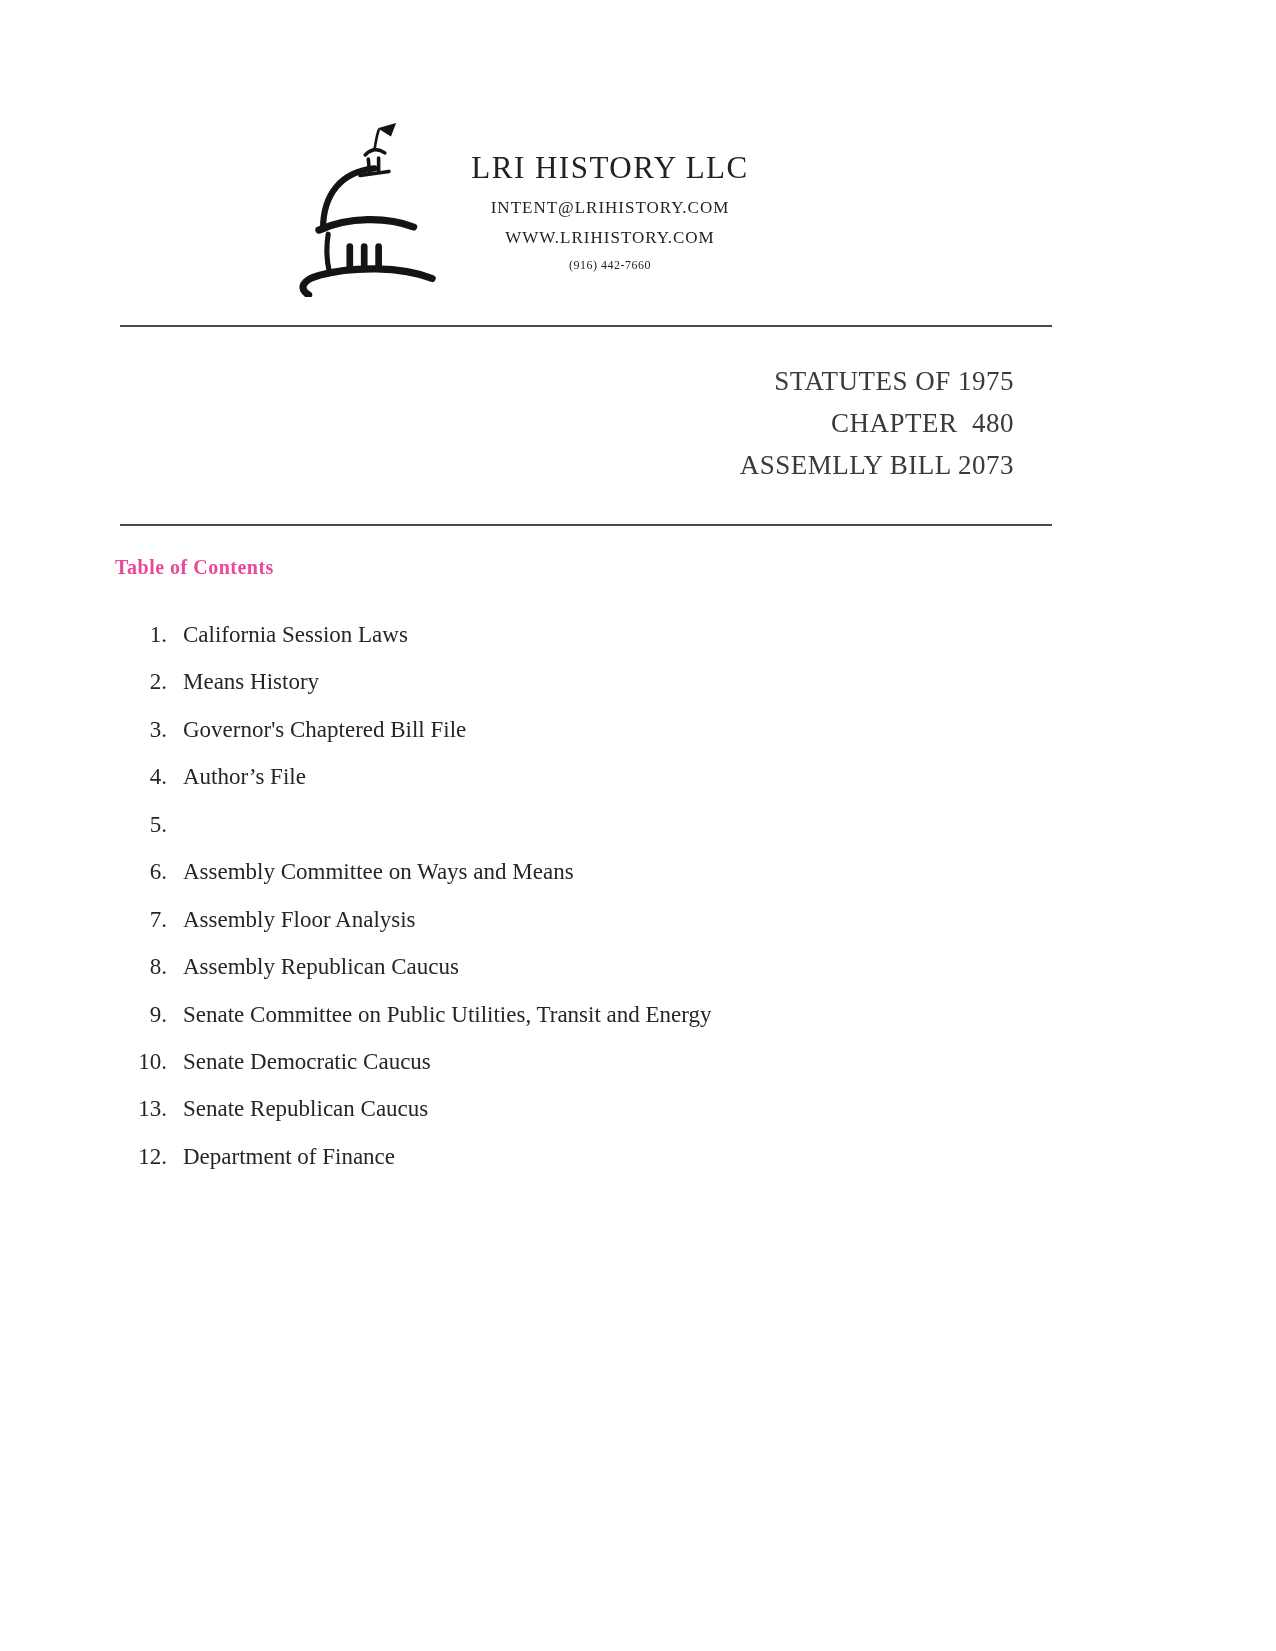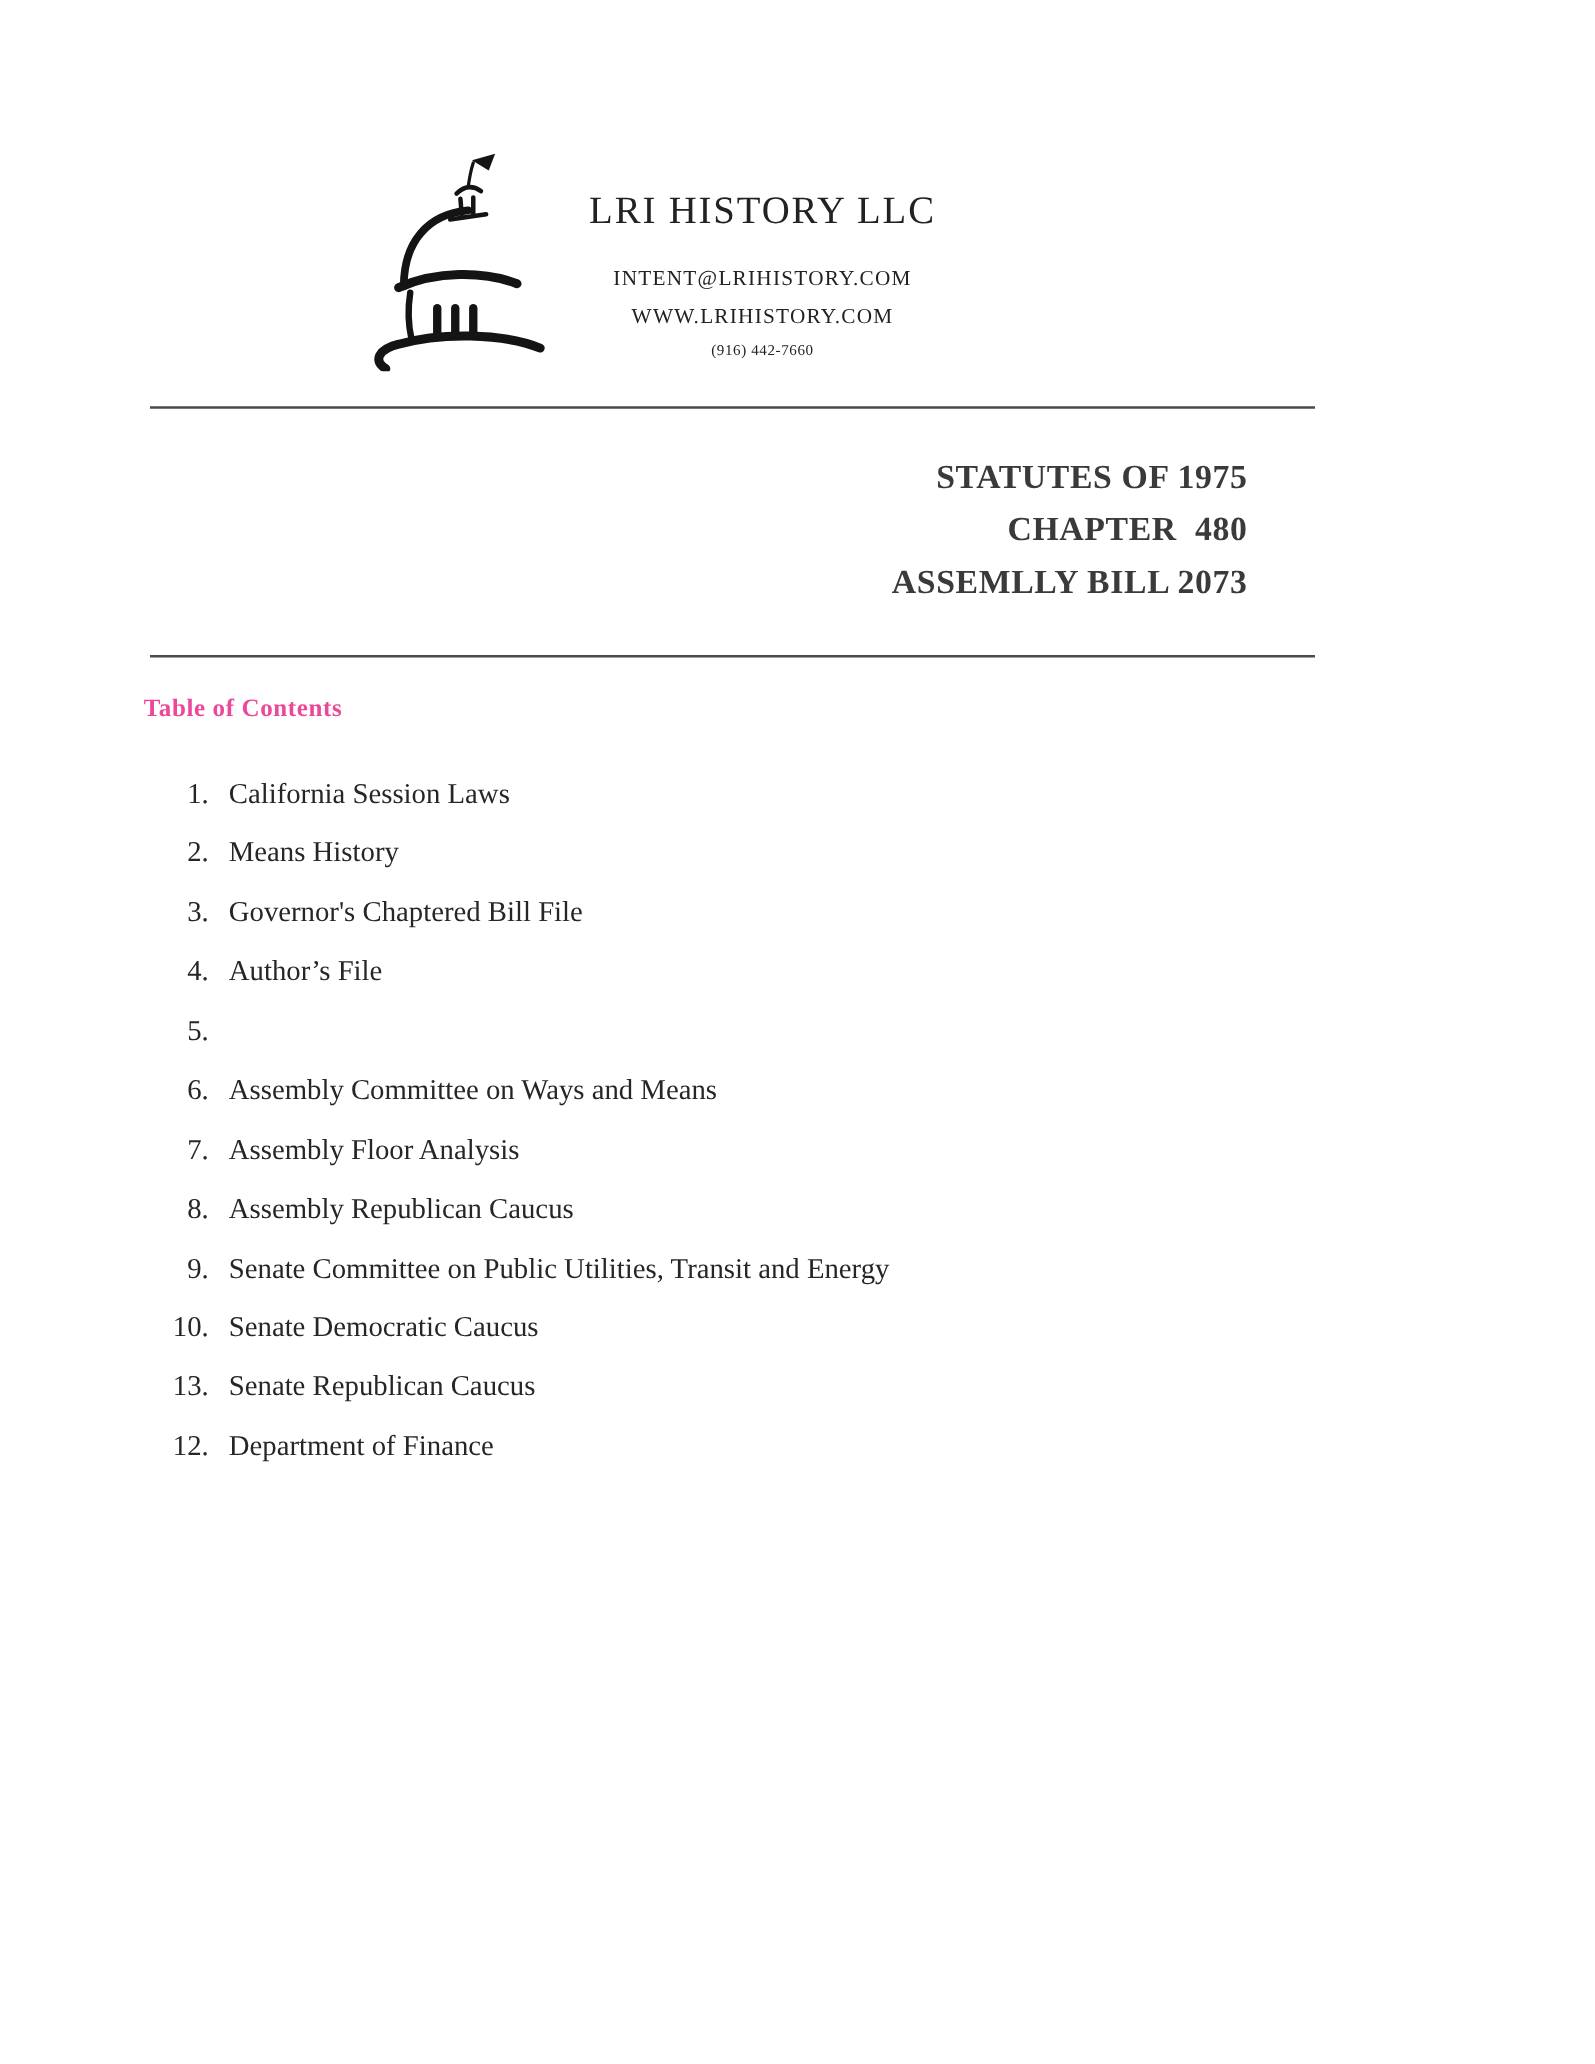--- a/index.html
+++ b/index.html
@@ -26,21 +26,21 @@
     position: absolute;
     left: 420px;
     top: 150px;
     width: 380px;
     text-align: center;
   }
   .org-name {
     font-size: 31px;
     letter-spacing: 1.5px;
     color: #222222;
-    margin-bottom: 27px;
+    margin-bottom: 12px;
     white-space: nowrap;
   }
   .org-email, .org-site {
     font-size: 17px;
     letter-spacing: 1px;
     color: #222222;
     margin-bottom: 10px;
     white-space: nowrap;
   }
   .org-phone {
@@ -56,25 +56,25 @@
     left: 120px;
     width: 932px;
     border-top: 2px solid #4a4a4a;
   }
   .rule-1 { top: 325px; }
   .rule-2 { top: 524px; }
 
   
   .title-block {
     position: absolute;
-    left: 120px;
+    left: 136px;
     top: 360px;
     width: 878px;
     text-align: right;
-    font-weight: bold;
+    font-weight: normal;
     font-size: 27px;
     color: #3a3a3a;
     letter-spacing: 0.5px;
   }
   .title-block .title-line {
     white-space: pre-wrap;
     line-height: 1.56;
   }
 
   

